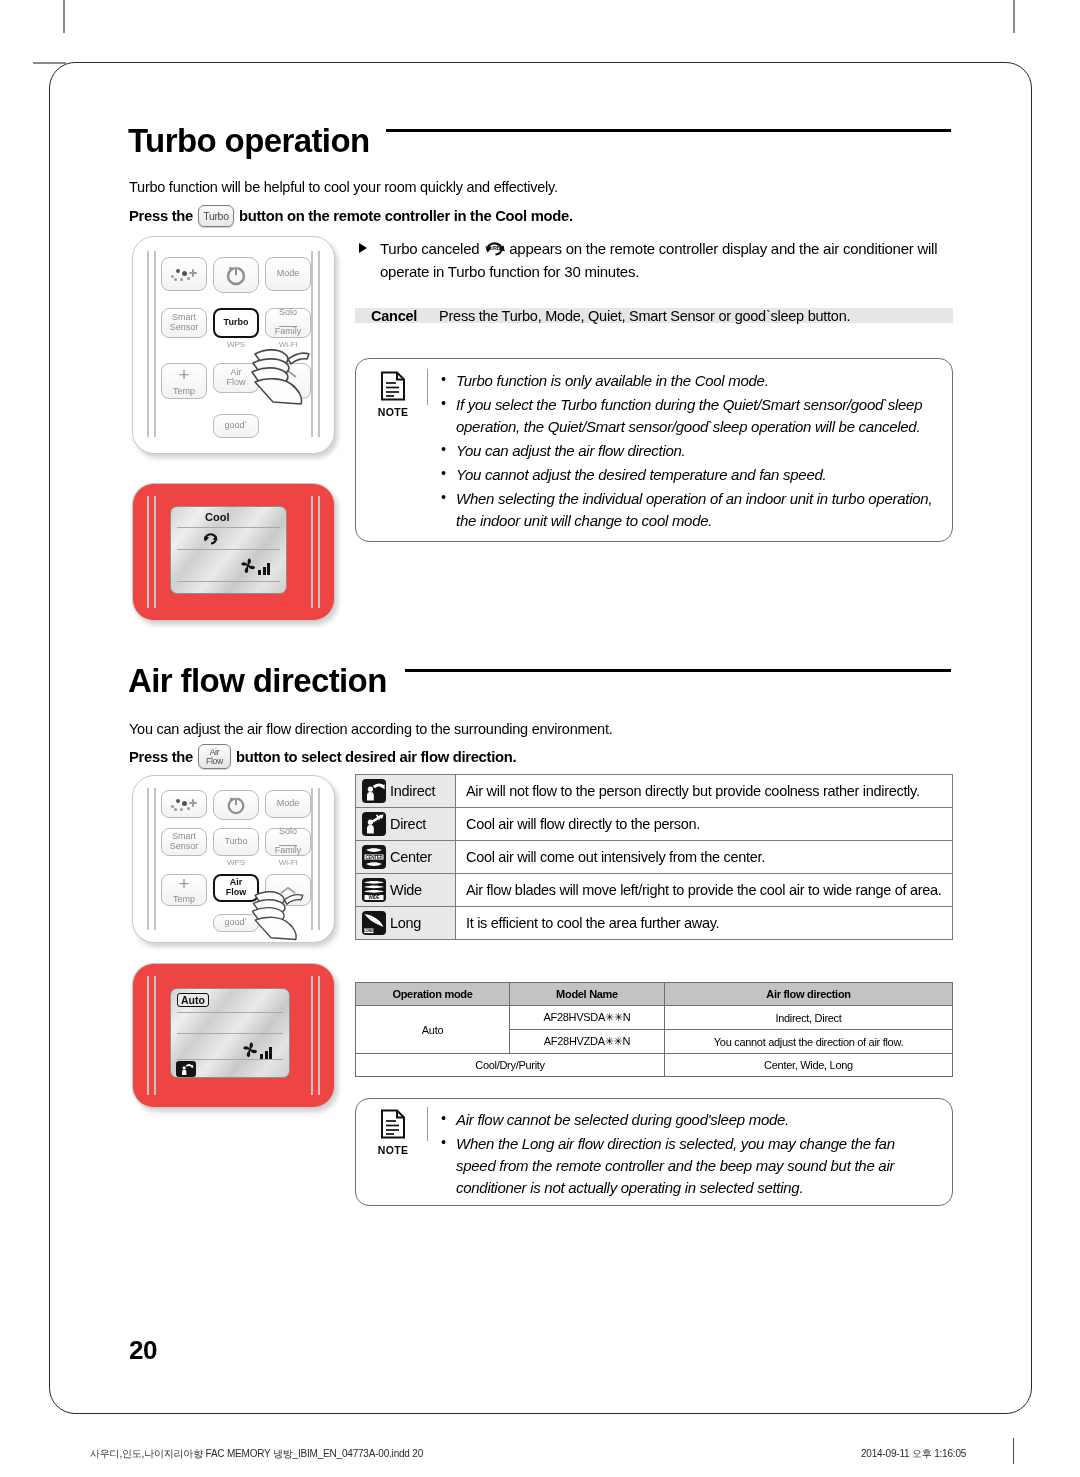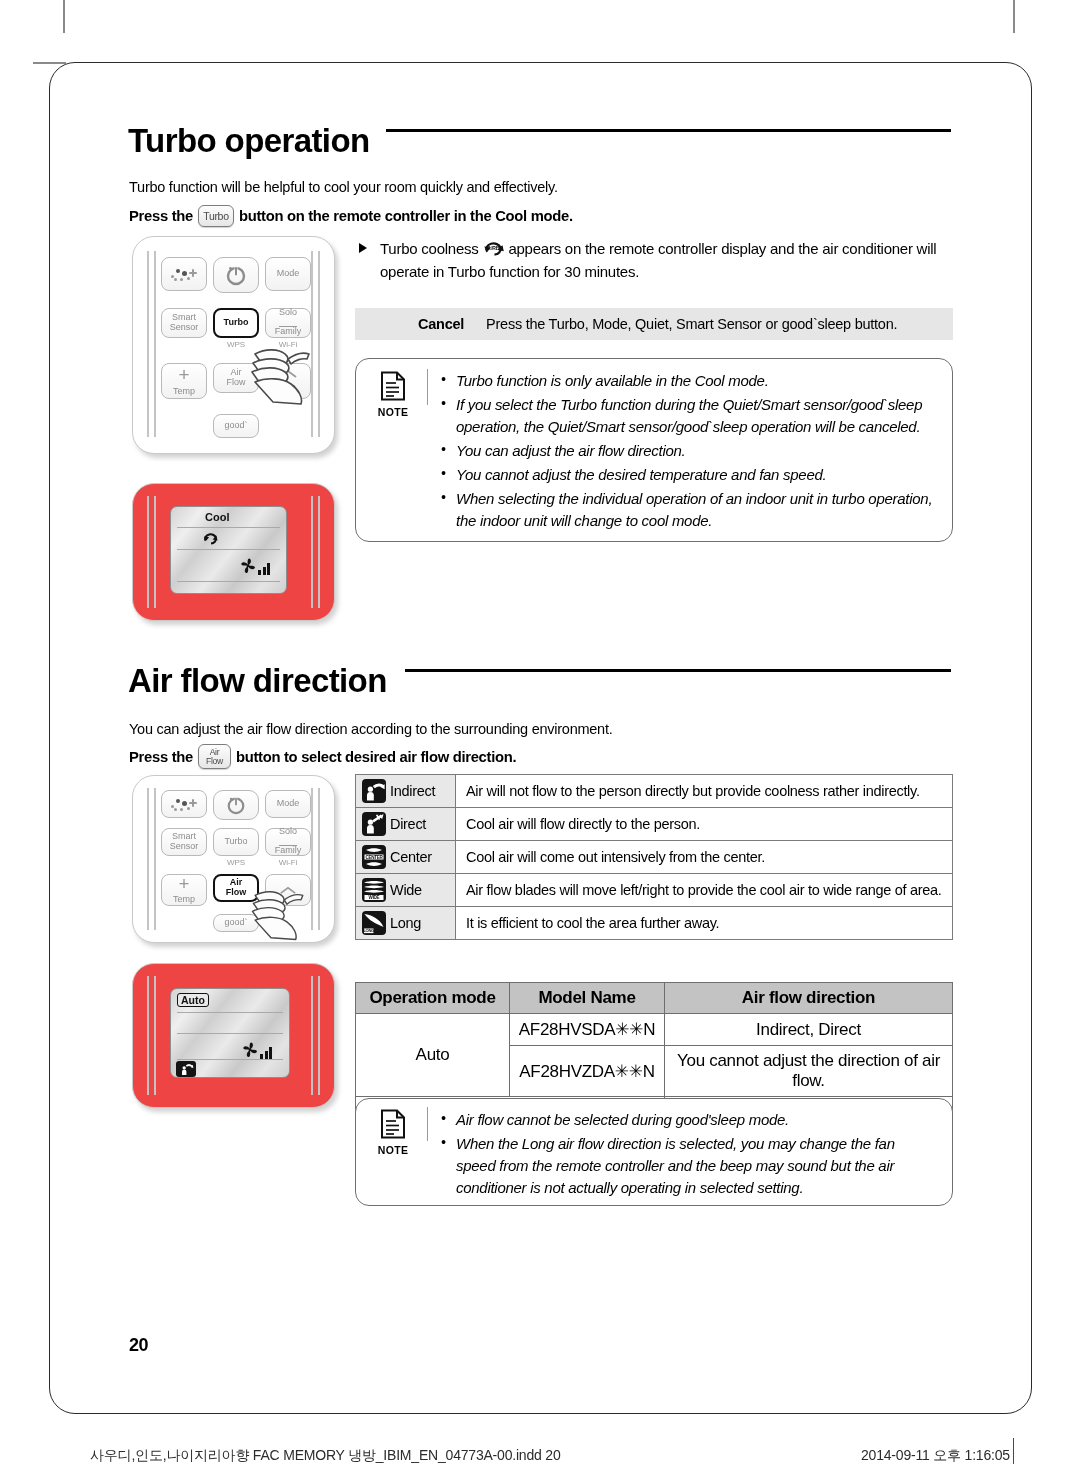--- a/index.html
+++ b/index.html
@@ -189,30 +189,30 @@
   .icon-inline { display:flex; align-items:center; gap:4px; }
   .sq-icon {
     width:24px; height:24px; background:#141414; border-radius:4px;
     position:relative; flex:0 0 auto; overflow:hidden;
   }
 
   
   .om-table { position:absolute; border-collapse:collapse; }
   .om-table th, .om-table td {
     border:1.2px solid #6e6e6e; text-align:center;
-    font-size:17px; letter-spacing:-0.3px; padding:5px 4px;
+    font-size:11px; letter-spacing:-0.3px; padding:5px 4px;
   }
   .om-table th { background:#c3c3c3; font-weight:bold; }
 
   
   .page-num {
-    position:absolute; font-size:18px; font-weight:bold; letter-spacing:-0.5px;
+    position:absolute; font-size:26px; font-weight:bold; letter-spacing:-0.5px;
   }
   .footer-left, .footer-right {
-    position:absolute; font-size:14px; color:#2b2b2b; white-space:nowrap;
+    position:absolute; font-size:10px; color:#2b2b2b; white-space:nowrap;
     letter-spacing:-0.2px;
   }
   .footer-tick { position:absolute; width:1px; background:#4a4a4a; }
 </style>
 </head>
 <body>
 
 <div class="crop v" style="left:63px; top:0px;"></div>
 <div class="crop v" style="left:1013px; top:0px;"></div>
 <div class="crop h" style="left:33px; top:62px;"></div>
@@ -340,33 +340,33 @@
             <i style="height:12px;"></i>
         </span>
       </div>
       <div class="hline" style="top:74px;"></div>
     </div>
   </div>
 
   <div class="arrow-para" style="left:359px; top:238px; width:592px;">
     <span class="tri"></span>
     <span class="txt">
-      <span>Turbo coolness</span>
+      <span>Turbo canceled</span>
       <span class="turbo-glyph">
         <svg width="24" height="15" viewBox="0 0 24 15">
           <path d="M4,10.5 A7.2,5.6 0 1 1 11.5,13.6" fill="none" stroke="#111" stroke-width="2.2"></path>
           <polygon points="1.4,5.6 8,6.5 3.6,11.6" fill="#111"></polygon>
           <polygon points="20.8,10.3 14.6,9 19.4,4.3" fill="#111"></polygon>
           <text x="11.5" y="9.2" font-size="5.1" font-family="Liberation Sans, sans-serif" font-weight="bold" fill="#111" text-anchor="middle">TURBO</text>
         </svg>
       </span><span>appears on the remote controller display and the air conditioner will operate in Turbo function for 30 minutes.</span>
     </span>
   </div>
 
-  <div class="cancel-bar" style="left:355px; top:308px; width:598px; height:32px;padding-left:47px;">
+  <div class="cancel-bar" style="left:355px; top:308px; width:598px; height:15px;">
     <span class="cl">Cancel</span>
     <span class="cr"><span>Press the </span><b>Turbo, Mode, Quiet, Smart Sensor</b><span> or </span><b>good`sleep</b><span> button.</span></span>
   </div>
 
   <div class="note-box" style="left:355px; top:358px; width:598px; height:184px;">
     <div class="note-icon">
       <svg width="26" height="30" viewBox="0 0 26 30">
         <path d="M2,1.5 H17 L24,8.5 V28.5 H2 Z" fill="#fff" stroke="#111" stroke-width="2"></path>
         <path d="M17,1.5 V8.5 H24" fill="none" stroke="#111" stroke-width="2"></path>
         <g stroke="#111" stroke-width="1.7">

